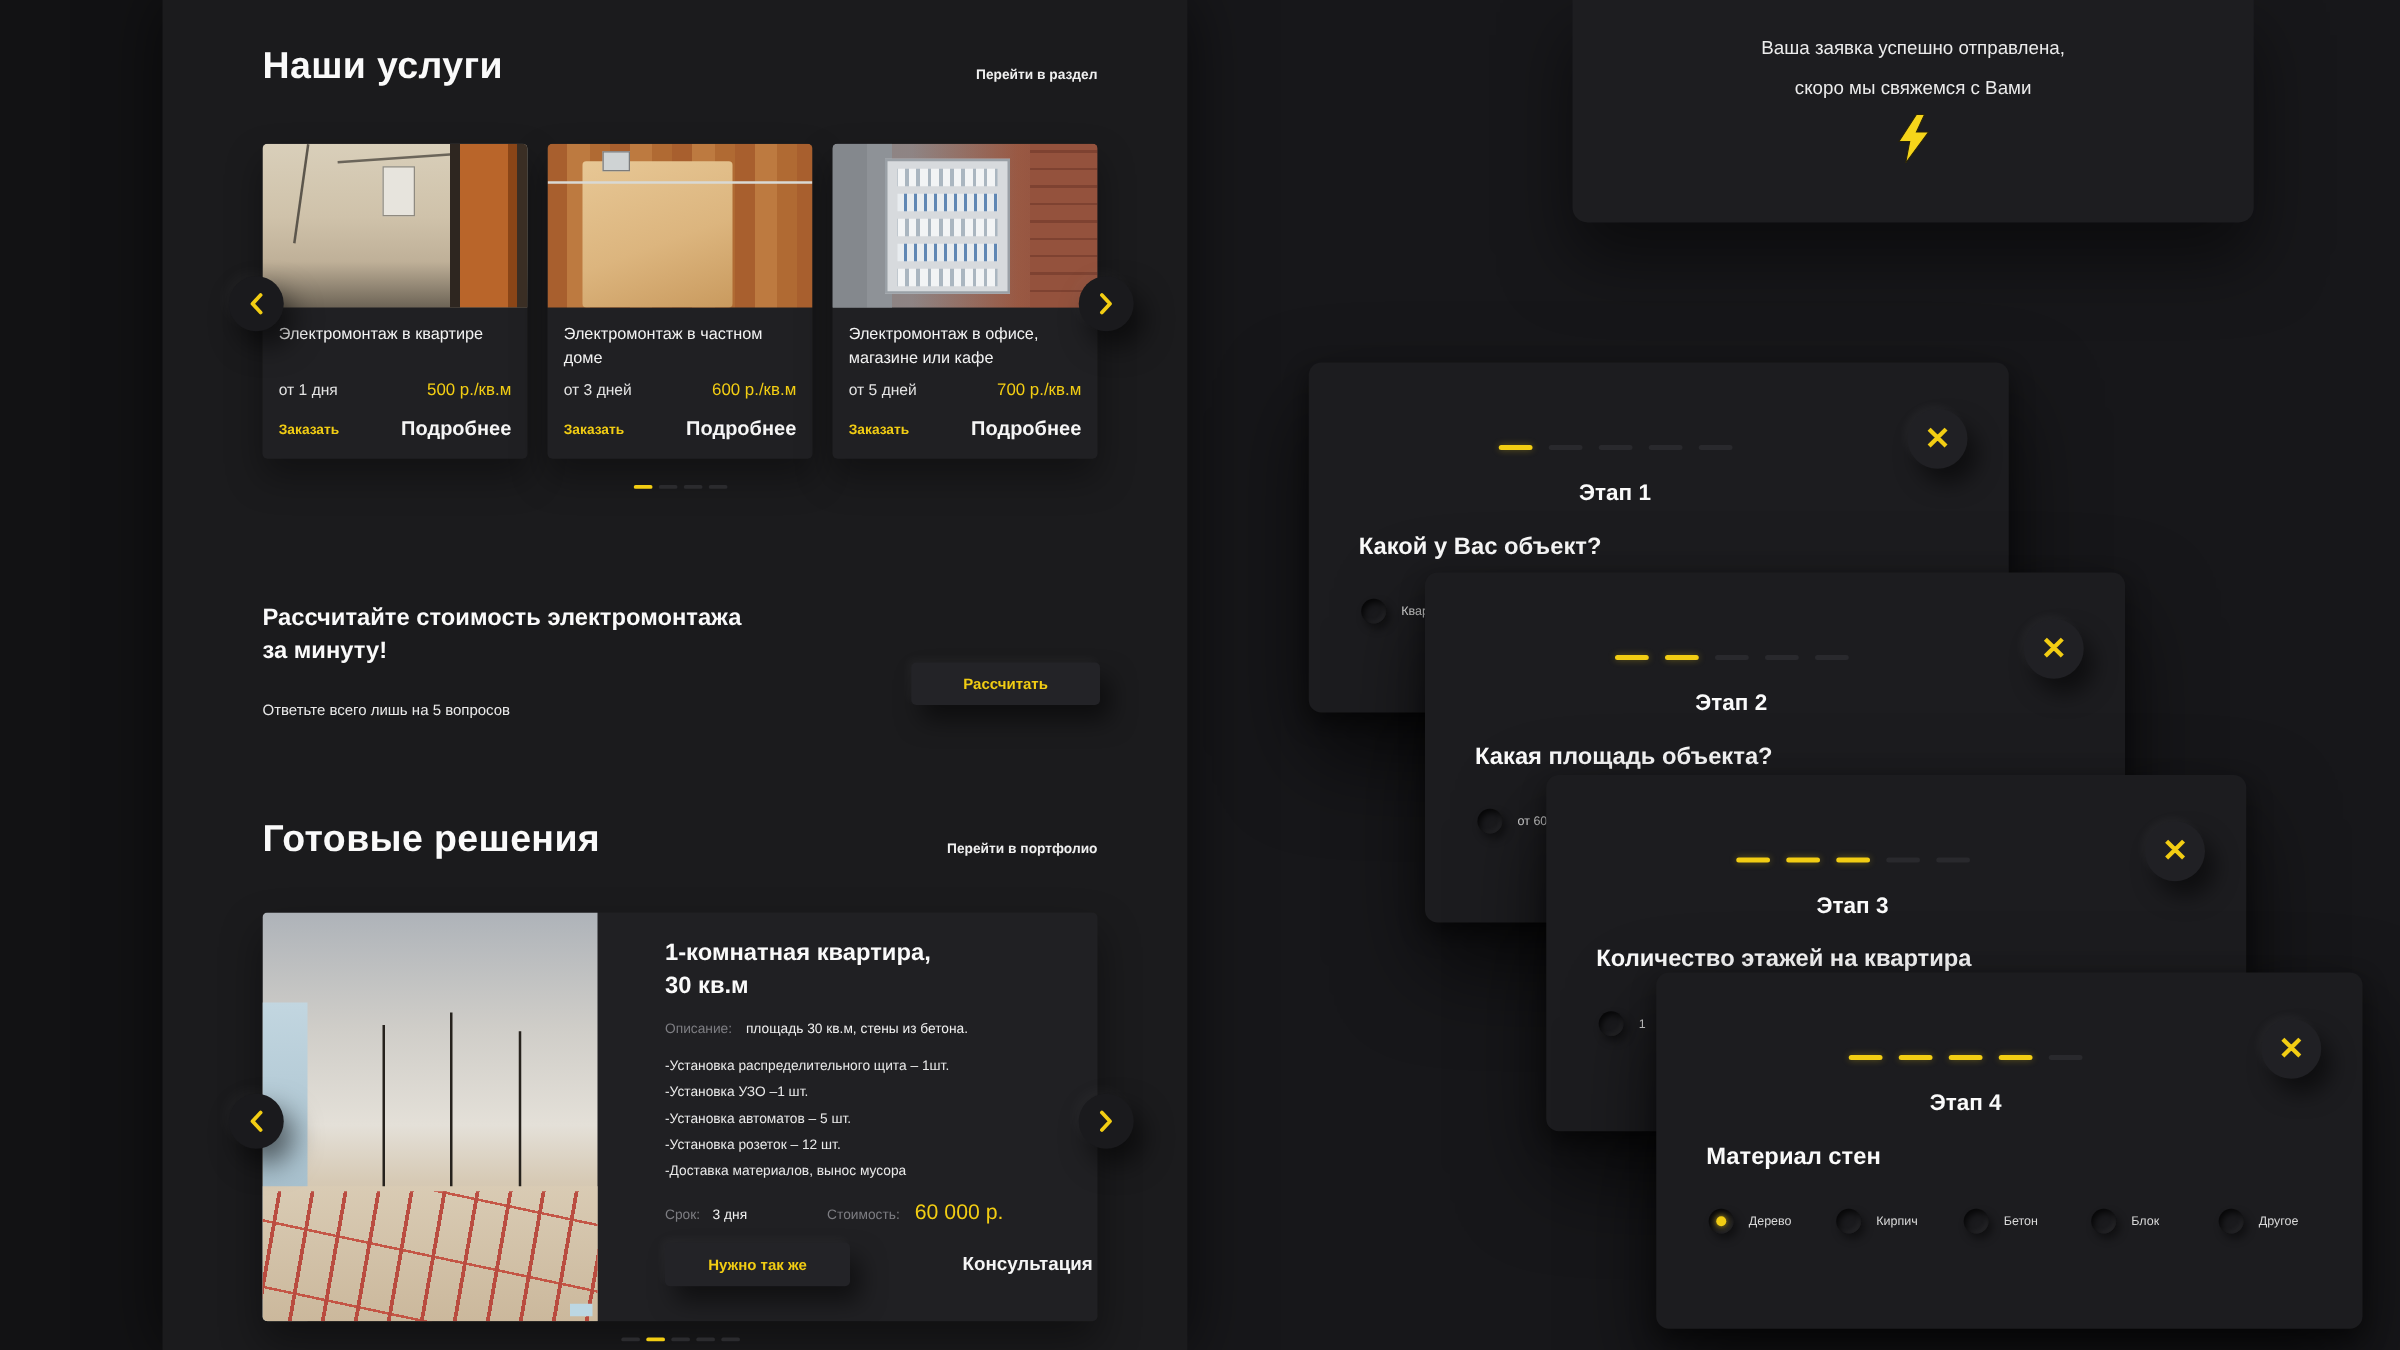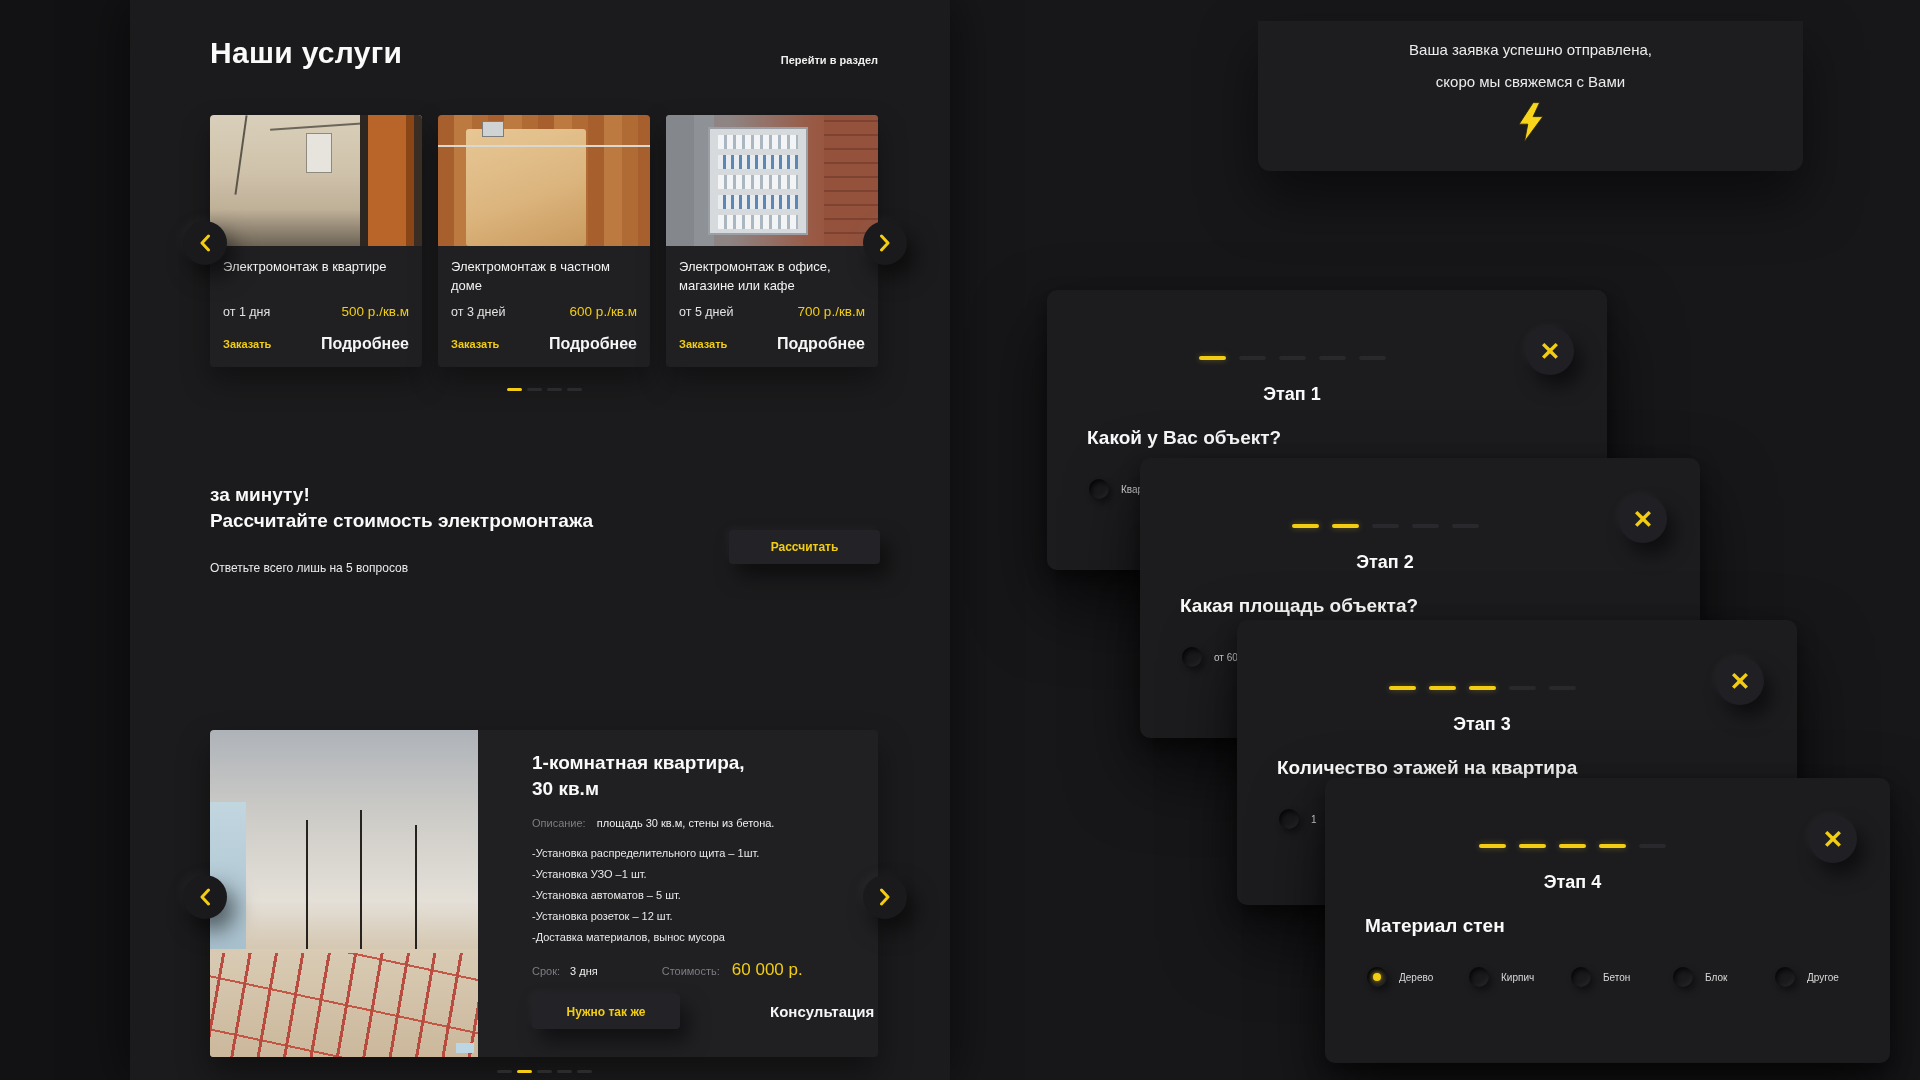--- a/index.html
+++ b/index.html
@@ -96,22 +96,22 @@
   .txt-white { color:#eFefef; }
   .pf-list { margin-top:14px; }
   .pf-list div { color:#e9e9e9; font-size:11px; line-height:21px; }
   .pf-meta { display:flex; align-items:baseline; margin-top:12px; font-size:11px; }
   .pf-meta .term { color:#f0f0f0; margin-left:10px; }
   .pf-meta .cost-lbl { margin-left:64px; }
   .pf-meta .cost { color:#f2cd13; font-size:17px; margin-left:12px; }
   .pf-btns { display:flex; align-items:center; margin-top:14px; }
 
   
-  .notif { position:absolute; left:1258px; top:0; width:545px; height:150px; background:#1d1d20;
-    border-radius:0 0 12px 12px; box-shadow:0 28px 55px rgba(0,0,0,.5); text-align:center; padding-top:20px;margin-top:21px; }
+  .notif { position:absolute; left:1258px; top:0; width:545px; height:178px; background:#1d1d20;
+    border-radius:0 0 12px 12px; box-shadow:0 28px 55px rgba(0,0,0,.5); text-align:center; padding-top:30px; }
   .notif .line { color:#ececec; font-size:15px; }
   .notif .line + .line { margin-top:15px; }
   .notif .bolt { margin-top:12px; }
 
   
   .modal { position:absolute; width:560px; height:280px; background:#1c1c1f; border-radius:10px;
     box-shadow:0 35px 70px rgba(0,0,0,.6), 0 8px 20px rgba(0,0,0,.45); }
   .modal .head { margin-top:66px; margin-right:70px; }
   .progress { display:flex; justify-content:center; gap:13px; }
   .seg { width:27px; height:4px; border-radius:2px; background:#29292d; }
@@ -225,27 +225,31 @@
 
     <div class="dots" style="top:388px;">
         <span class="dash on"></span>
         <span class="dash"></span>
         <span class="dash"></span>
         <span class="dash"></span>
       </div>
 
     <div style="position:absolute; left:80px; top:482px; width:668px;">
       <div class="calc-title">
+        <div>Рассчитайте стоимость электромонтажа</div>
         <div>за минуту!</div>
-        <div>Рассчитайте стоимость электромонтажа</div>
       </div>
       <div class="calc-sub">Ответьте всего лишь на 5 вопросов</div>
       <button class="btn-raised" style="position:absolute; right:-2px; top:48px; width:151px; height:34px;">Рассчитать</button>
     </div>
 
+    <div class="sec-head" style="top:655px;">
+      <div class="h2">Готовые решения</div>
+      <div class="sec-link">Перейти в портфолио</div>
+    </div>
 
     <div class="pf-card">
       <div class="pf-img">
         <div class="window"></div>
         <div class="wire" style="left:96px; top:90px; height:130px;"></div>
         <div class="wire" style="left:150px; top:80px; height:145px;"></div>
         <div class="wire" style="left:205px; top:95px; height:125px;"></div>
         <div class="floor"></div>
         <div class="pipes"></div>
         <div class="pail"></div>

